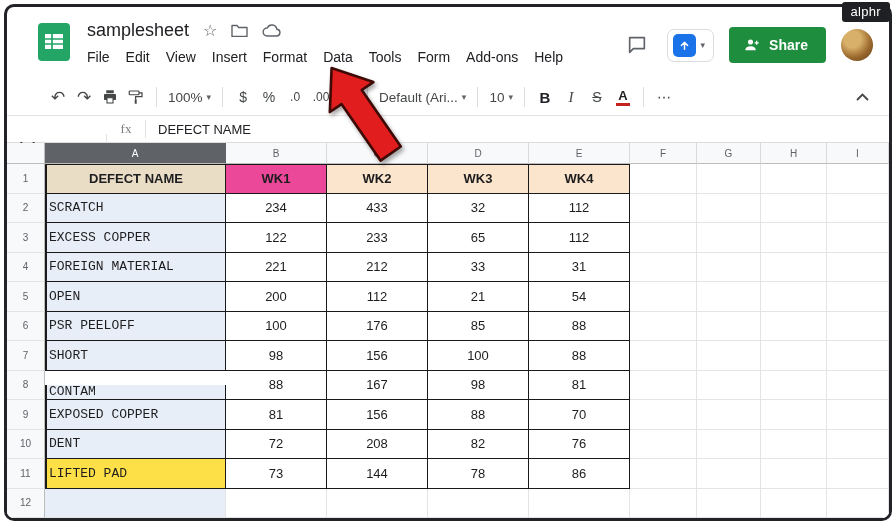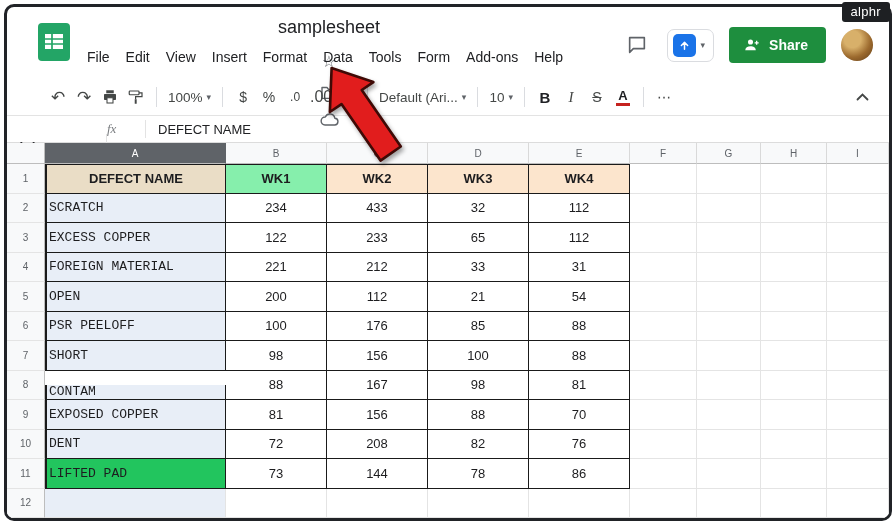--- a/index.html
+++ b/index.html
@@ -9,21 +9,21 @@
     border:3px solid #212327; border-radius:10px; background:#fff; overflow:hidden; }
 
   
   .alphr-badge { position:absolute; top:2px; right:6px; z-index:200; background:#1e2023;
     color:#fff; font-size:13px; letter-spacing:.3px; padding:2px 9px 3px; border-radius:3px; }
 
   
   .app-header { position:relative; height:72px; }
   .logo { position:absolute; left:26px; top:14px; width:42px; height:42px; }
   .title-block { position:absolute; left:80px; top:10px; }
-  .title-row { display:flex; align-items:center; gap:14px; height:26px;flex-direction:column; }
+  .title-row { display:flex; align-items:center; gap:14px; height:26px; }
   .doc-title { font-size:18px; color:#202124; }
   .hdr-ico { color:#5f6368; font-size:16px; display:flex; align-items:center; }
   .menubar { display:flex; margin-top:4px; margin-left:-8px;justify-content:flex-end; }
   .menu-item { font-size:14px; color:#202124; padding:2px 8px; border-radius:4px; cursor:default; }
   .header-right { position:absolute; right:16px; top:20px; display:flex; align-items:center; gap:15px; }
   .icon-btn { display:flex; align-items:center; justify-content:center; width:30px; height:30px; }
   .present-btn { display:flex; align-items:center; gap:5px; border:1px solid #dadce0;
     border-radius:7px; padding:4px 8px 4px 5px; background:#fff; }
   .present-box { width:23px; height:23px; border-radius:5px; background:var(--accent-blue);
     display:flex; align-items:center; justify-content:center; }
@@ -50,21 +50,21 @@
   .textcolor-a .a { font-size:13px; color:#202124; font-weight:bold; }
   .textcolor-a .bar { width:14px; height:3px; background:var(--text-color-red); margin-top:1px; }
   .collapse-btn { margin-left:auto; margin-right:14px; }
 
   
   .formula-bar { height:28px; border-top:1px solid #e3e3e3; border-bottom:1px solid #dcdcdc;
     display:flex; align-items:center; }
   .name-box { width:100px; height:100%; display:flex; align-items:center;
     justify-content:space-between; padding:0 10px; font-size:13px; color:#202124;
     border-right:1px solid #e3e3e3;margin-top:35px; }
-  .fx { width:38px; text-align:left; font-style:italic; font-family:"Liberation Serif",serif;
+  .fx { width:38px; text-align:center; font-family:"Liberation Serif",serif;
     color:#7a7d80; font-size:13px; }
   .fdiv { width:1px; height:18px; background:#e3e3e3; margin-right:2px; }
   .formula-input { flex:1; padding-left:10px; font-size:13px; color:#202124; }
 
   
   #sheet-grid { position:absolute; left:0; right:0; top:136px; bottom:0; display:grid;
     grid-template-columns:38px 181px repeat(4,101px) 67px 64px 66px 1fr;
     grid-template-rows:21px repeat(12,29.5px); background:#fff; }
   .corner { background:#f8f9fa; border-right:1px solid #bdbdbd; border-bottom:1px solid #bdbdbd; }
   .colhdr { font-size:10px; color:#5f6368; background:#f8f9fa; border-right:1px solid #d9d9d9;
@@ -178,21 +178,21 @@
     </span>
     <span class="sep"></span>
     <span class="zoom-select">
       <span>100%</span>
       <span class="caret">▾</span>
     </span>
     <span class="sep"></span>
     <span class="tbtn">$</span>
     <span class="tbtn">%</span>
     <span class="tbtn" style="font-size:12px">.0</span>
-    <span class="tbtn" style="font-size:16px">.00</span>
+    <span class="tbtn" style="font-size:12px">.00</span>
     <span class="tbtn">
       <span style="font-size:12.5px">123</span>
       <span class="caret">▾</span>
     </span>
     <span class="sep"></span>
     <span class="fontname-select">
       <span class="lbl">Default (Ari...</span>
       <span class="caret">▾</span>
     </span>
     <span class="sep"></span>
@@ -233,21 +233,21 @@
       <div class="colhdr">B</div>
       <div class="colhdr">C</div>
       <div class="colhdr">D</div>
       <div class="colhdr">E</div>
       <div class="colhdr">F</div>
       <div class="colhdr">G</div>
       <div class="colhdr">H</div>
       <div class="colhdr">I</div>
       <div class="rowhdr">1</div>
       <div class="cell blk t l hdrrow" style="background: rgb(234, 221, 198);">DEFECT NAME</div>
-      <div class="cell blk t hdrrow" style="background: #86efac;">WK1</div>
+      <div class="cell blk t hdrrow" style="background: #ec4899;">WK1</div>
       <div class="cell blk t hdrrow" style="background: rgb(252, 229, 205);">WK2</div>
       <div class="cell blk t hdrrow" style="background: rgb(252, 229, 205);">WK3</div>
       <div class="cell blk t hdrrow" style="background: rgb(252, 229, 205);">WK4</div>
       <div class="cell"></div>
       <div class="cell"></div>
       <div class="cell"></div>
       <div class="cell"></div>
       <div class="rowhdr">2</div>
       <div class="cell blk l name" style="background: rgb(232, 238, 247);">SCRATCH</div>
       <div class="cell blk">234</div>
@@ -332,21 +332,21 @@
       <div class="cell blk l name" style="background: rgb(232, 238, 247);">DENT</div>
       <div class="cell blk">72</div>
       <div class="cell blk">208</div>
       <div class="cell blk">82</div>
       <div class="cell blk">76</div>
       <div class="cell"></div>
       <div class="cell"></div>
       <div class="cell"></div>
       <div class="cell"></div>
       <div class="rowhdr">11</div>
-      <div class="cell blk l name" style="background: #22c55e;">LIFTED PAD</div>
+      <div class="cell blk l name" style="background: #fde047;">LIFTED PAD</div>
       <div class="cell blk">73</div>
       <div class="cell blk">144</div>
       <div class="cell blk">78</div>
       <div class="cell blk">86</div>
       <div class="cell"></div>
       <div class="cell"></div>
       <div class="cell"></div>
       <div class="cell"></div>
       <div class="rowhdr">12</div>
       <div class="cell" style="background: rgb(232, 238, 247);"></div>

